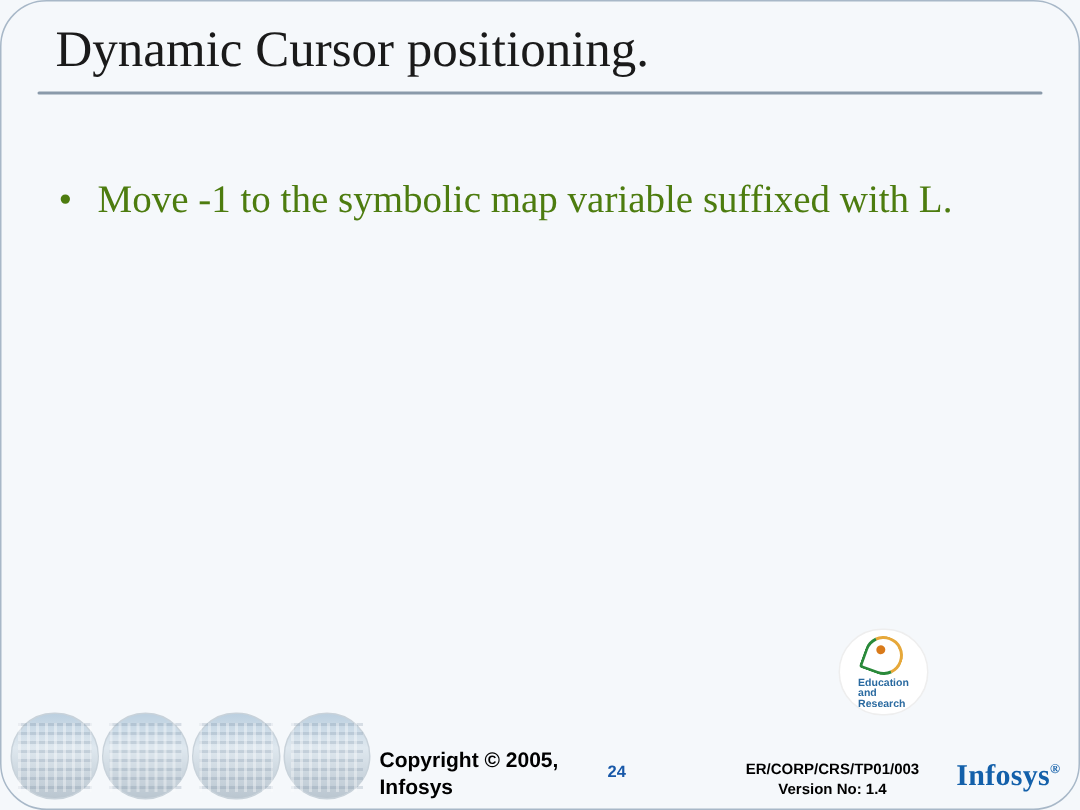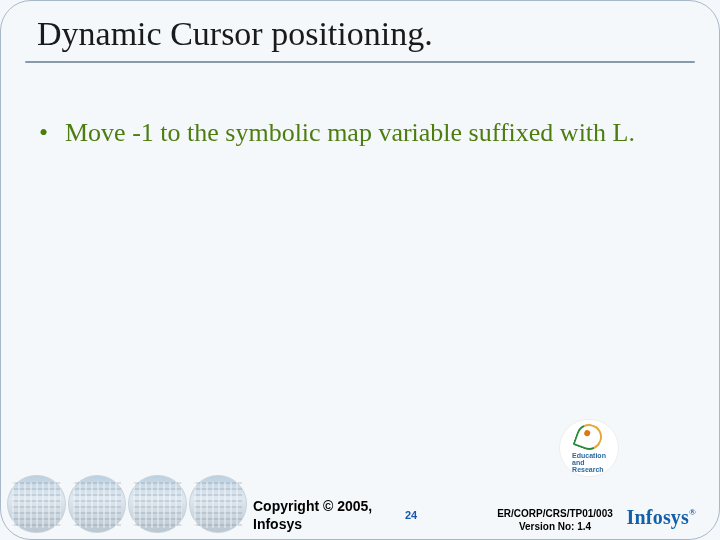--- a/index.html
+++ b/index.html
@@ -149,21 +149,21 @@
   .edu-logo .etxt {
     font-family: Arial, sans-serif;
     font-size: 7px;
     line-height: 1;
     color: #2a6aa0;
     text-align: left;
     font-weight: bold;
   }
   .infosys-logo {
     position: absolute;
-    right: 23px;
+    right: 12px;
     bottom: 10px;
     font-family: Georgia, "Times New Roman", serif;
     font-size: 20px;
     color: #1360aa;
     font-weight: 600;
     letter-spacing: 0.2px;
   }
   .infosys-logo .reg {
     font-size: 9px;
     vertical-align: top;

